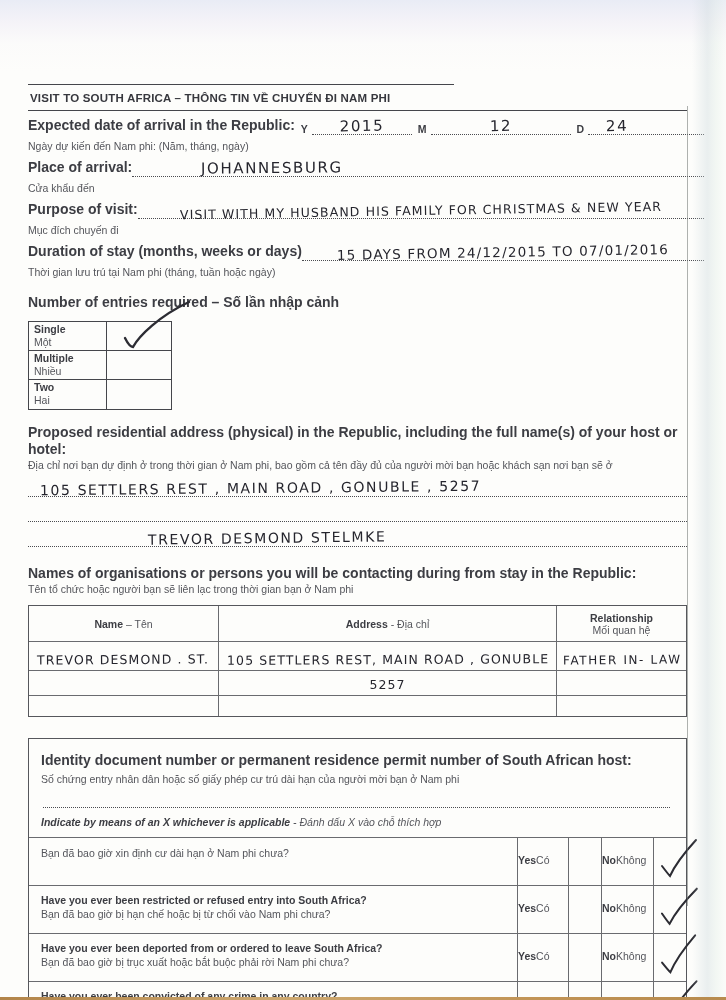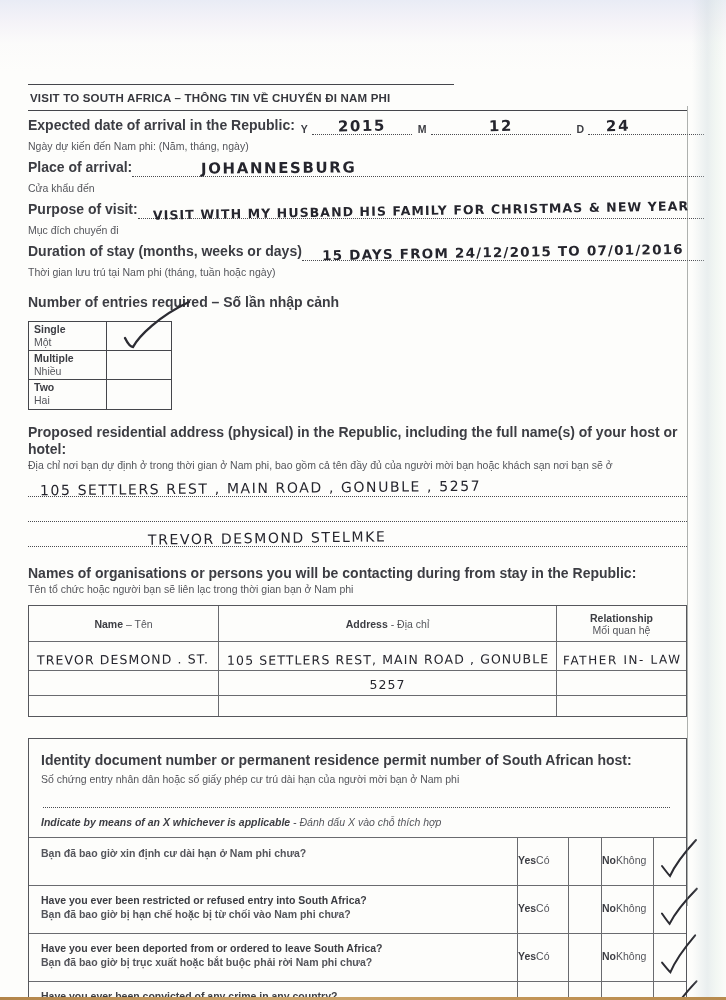--- a/index.html
+++ b/index.html
@@ -25,21 +25,21 @@
   .title-inner { border-top:1.5px solid #45464b; width:424px; padding:3px 0 4px 2px; }
   .ftitle { font-size:11.5px; font-weight:bold; letter-spacing:0.2px; color:#37383e; }
 
   
   .fields { width:676px; margin-top:5px; }
   .frow { display:flex; align-items:flex-end; margin-top:6px; }
   .lab { font-size:14px; font-weight:bold; color:#3c3d43; line-height:1.25; white-space:nowrap; }
   .unit { font-size:10.5px; font-weight:bold; color:#3c3d43; margin:0 4px 0 6px; }
   .vi { font-size:10.5px; color:#54555b; line-height:1.3; }
   .vi-line { margin-top:5px; }
-  .dots { position:relative; height:14px; border-bottom:1px dotted #4a4b50;font-weight:bold; }
+  .dots { position:relative; height:14px; border-bottom:1px dotted #4a4b50; }
   .d-y { width:100px; } .d-m { width:140px; } .d-grow { flex:1; }
   .hw { position:absolute; bottom:0; font-family:"DejaVu Sans", sans-serif; color:#25252d;
         letter-spacing:1.6px; white-space:nowrap; line-height:1; }
   .hw-c { left:50%; transform:translateX(-50%) rotate(-1deg); }
   .hw-l { left:18px; transform:rotate(-1.5deg); }
   .hw-place { left:12%; transform:rotate(-0.5deg); }
   .hw-15 { font-size:15px; } .hw-14 { font-size:14px; } .hw-13 { font-size:13.5px; letter-spacing:1.2px; }
   .hw-12 { font-size:12.5px; letter-spacing:1.1px; }
 
   
@@ -83,21 +83,21 @@
   .bottombox { margin-top:21px; border:1px solid #56575c; }
   .idsec { padding:13px 14px 0 12px; }
   .id-dots { margin:16px 2px 0 2px; border-bottom:1px dotted #4a4b50; height:4px; }
   .indicate { padding:8px 14px 9px 12px; font-size:10.5px; }
   .indicate .en { font-weight:bold; font-style:italic; color:#3c3d43; }
   .indicate .vi2 { font-style:italic; color:#54555b; }
   .qrow { display:grid; grid-template-columns:1fr 51px 33px 52px 33px; border-top:1px solid #6a6b6f; min-height:47px; }
   .qc { border-left:1px solid #6a6b6f; }
   .qc.qfirst { border-left:none; padding:8px 8px 4px 12px; }
   .qen { font-size:10.5px; font-weight:bold; color:#3c3d43; line-height:1.3; }
-  .qvi { font-size:10.5px; color:#54555b; line-height:1.3; margin-top:1px;font-weight:bold; }
+  .qvi { font-size:10.5px; color:#54555b; line-height:1.3; margin-top:1px; }
   .qyn { display:flex; flex-direction:row; align-items:center; }
   .qyn .en { font-size:10.5px; font-weight:bold; color:#3c3d43; line-height:1.25; }
   .qyn .vi2 { font-size:10.5px; color:#54555b; line-height:1.25; }
   .qchk { position:relative; }
   .qtick { position:absolute; left:3px; top:8px; overflow:visible; }
   .r2 .qtick { transform:rotate(2deg); } .r3 .qtick { transform:rotate(-2deg); }
   .r4 .qtick { transform:rotate(1deg) translateY(-3px); }
 
   .pagenum { margin-top:14px; text-align:center; font-size:12px; color:#3c3d43; }
 </style>

